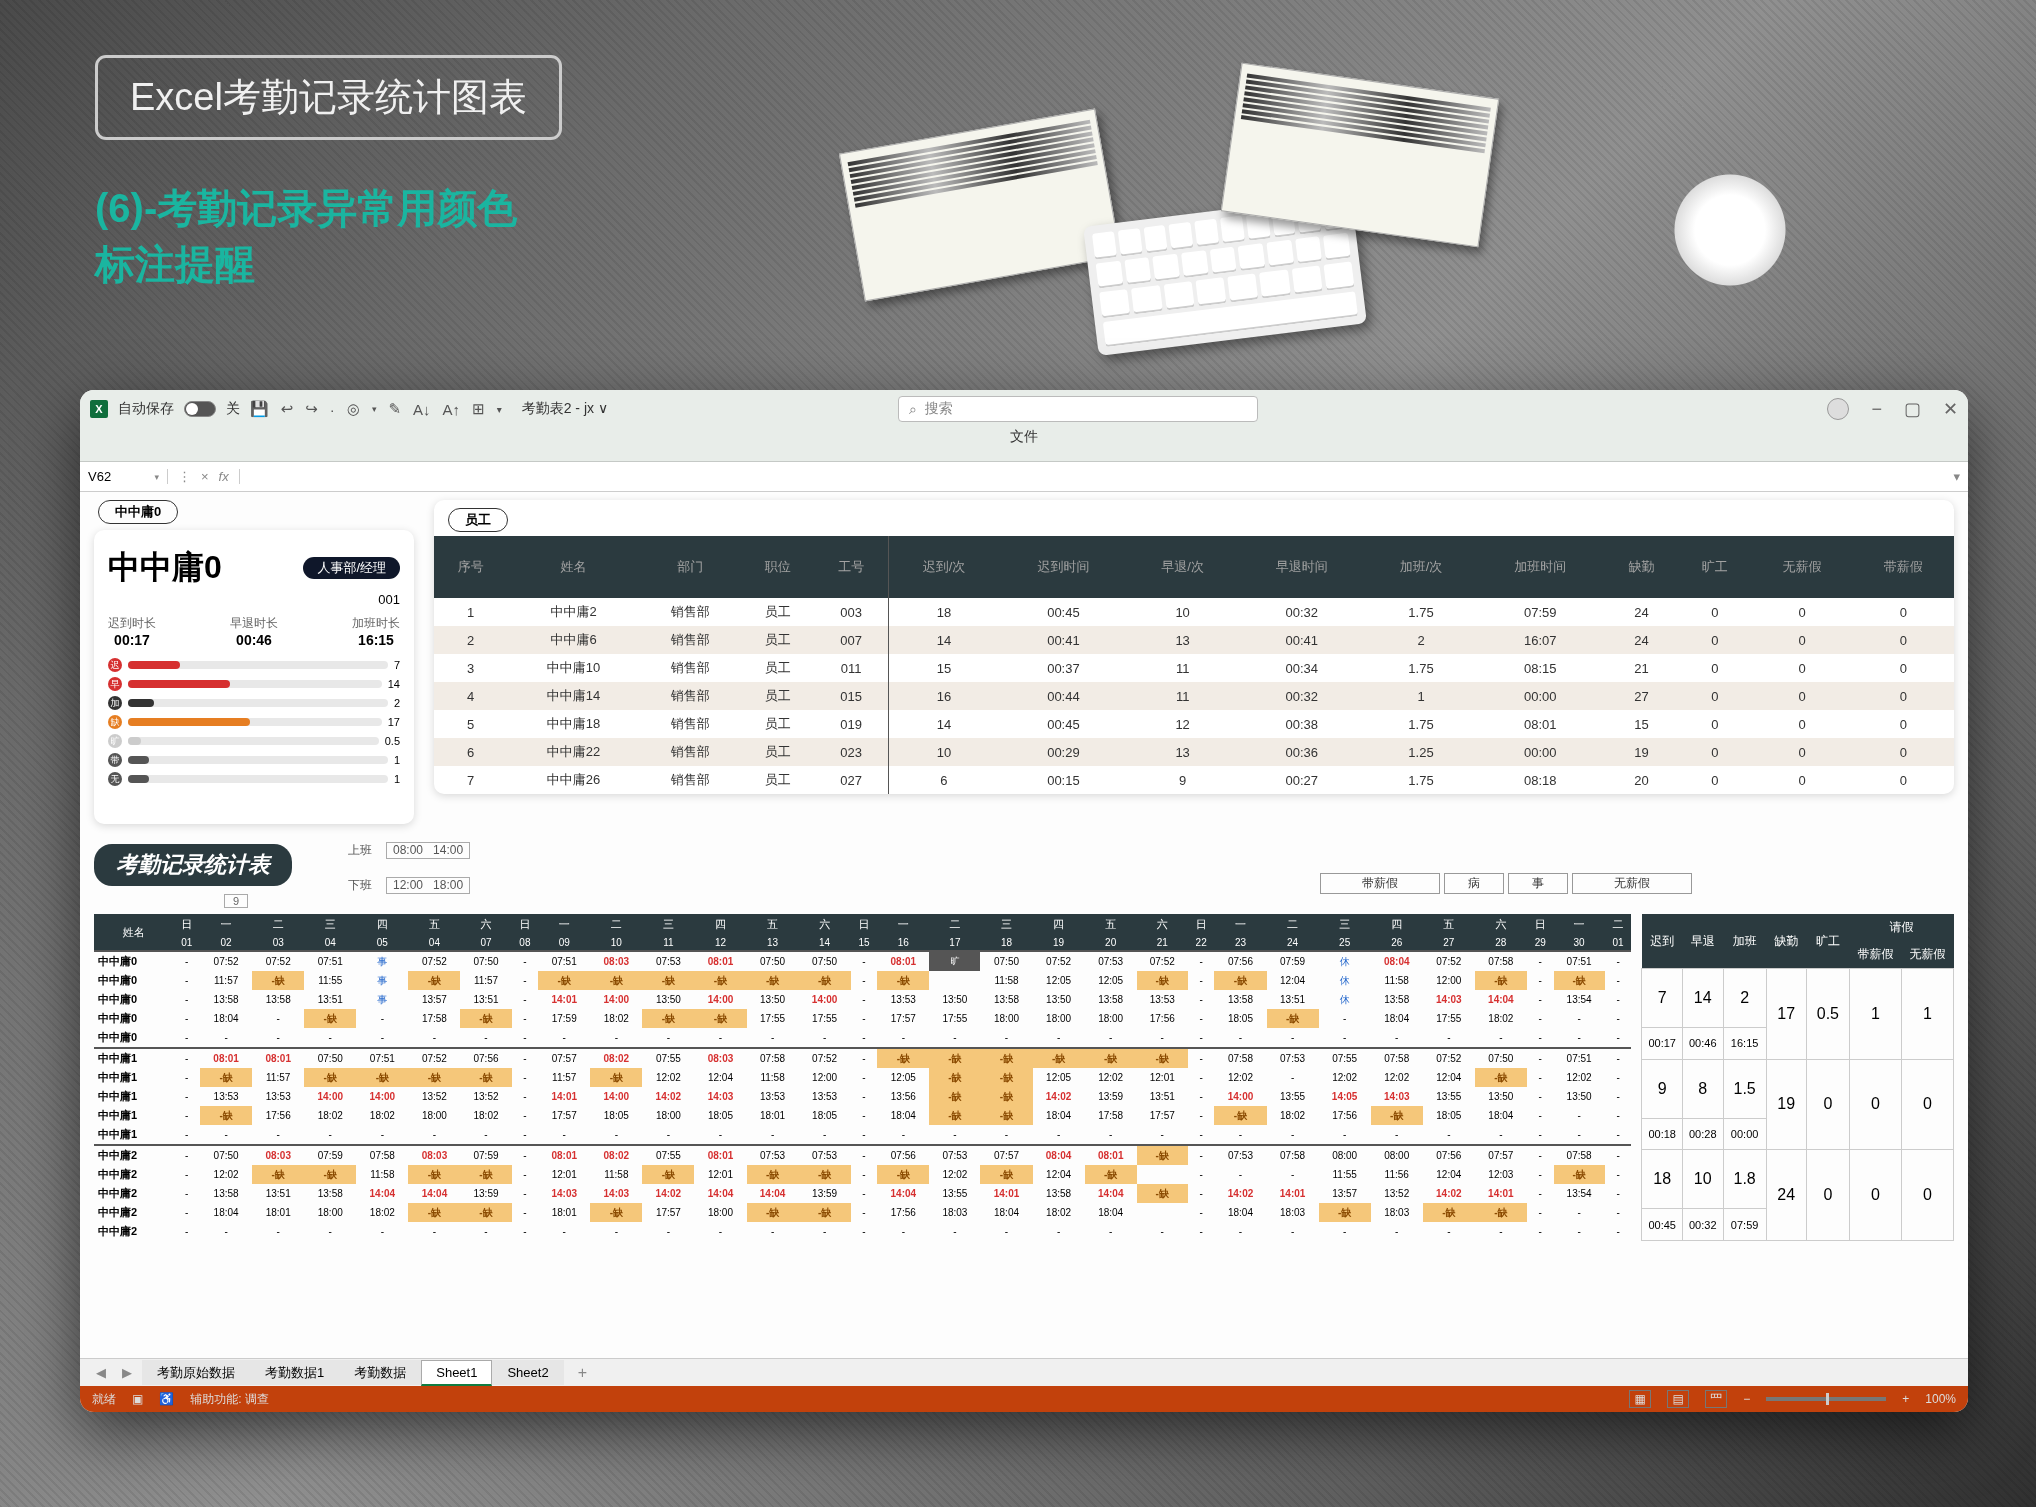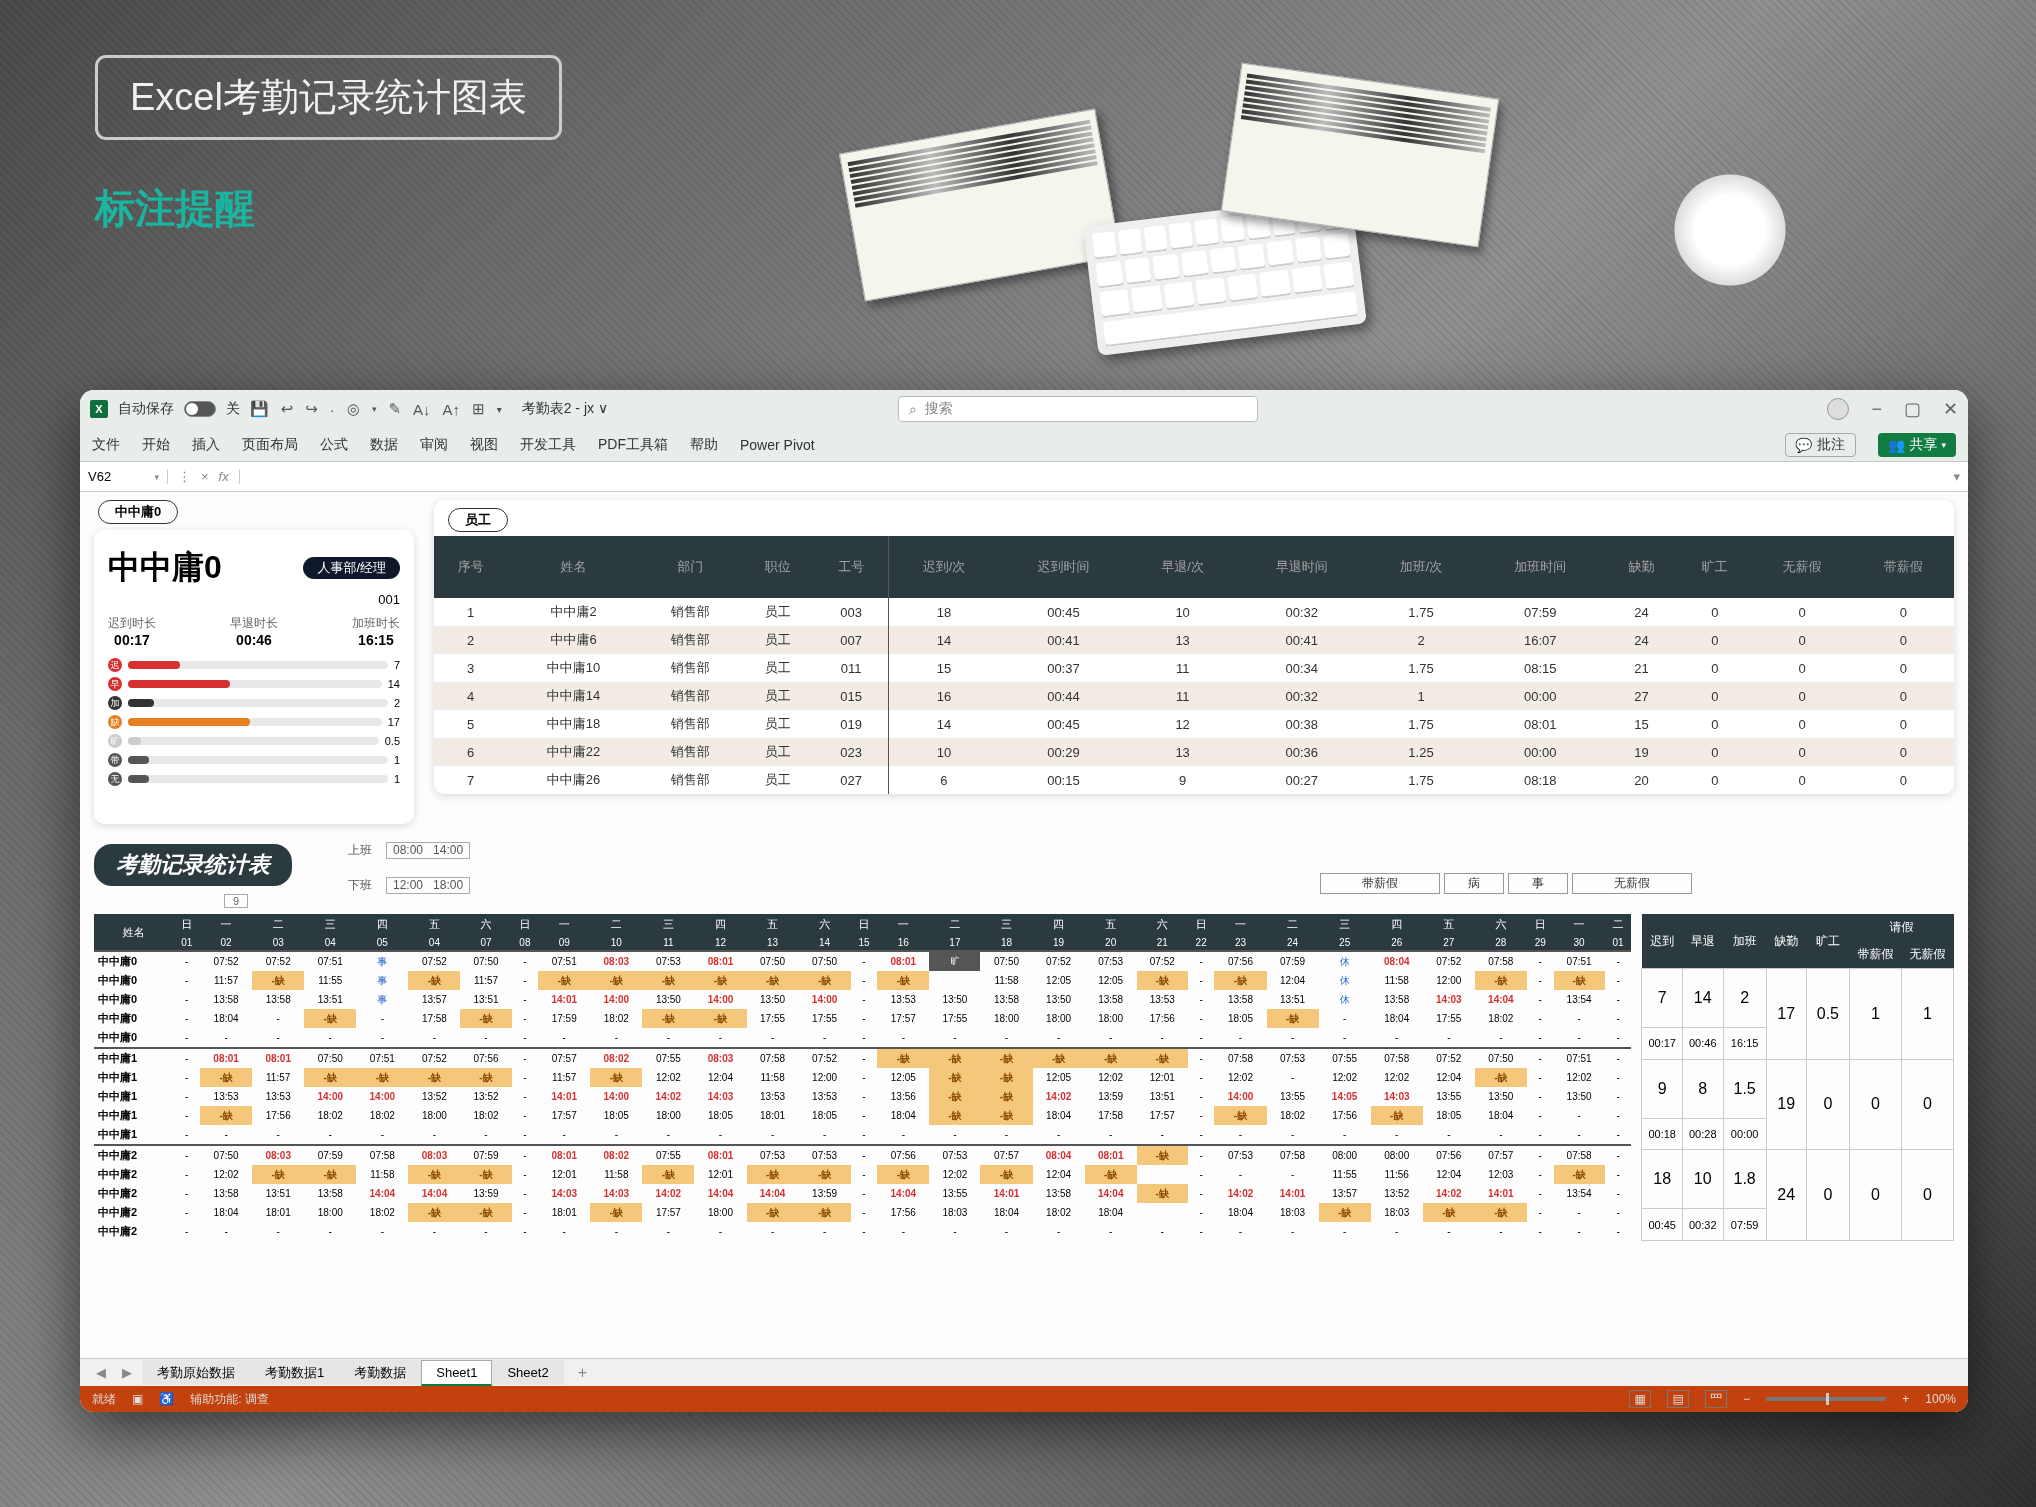--- a/index.html
+++ b/index.html
@@ -107,20 +107,21 @@
 .ribbon-tabs {
   height: 34px;
   background: #e8ede9;
   display: flex;
   align-items: center;
   padding: 0 12px;
   gap: 22px;
   font-size: 14px;
   color: #333;
   border-bottom: 1px solid #c5c9c6;
+  flex-direction: column;
 }
 .ribbon-tabs .tab { cursor:default; }
 .ribbon-tabs .spacer { flex:1; }
 .ribbon-tabs .comments { border:1px solid #aaa; border-radius:4px; padding:2px 10px; display:flex; gap:4px; align-items:center; }
 .ribbon-tabs .share { background:#107c41; color:#fff; border-radius:4px; padding:3px 10px; display:flex; gap:4px; align-items:center; }
 
 .formula-bar {
   height: 30px;
   background: #fff;
   border-bottom: 1px solid #ccc;
@@ -258,20 +259,21 @@
 .status-bar .zoom-slider { width:120px; height:4px; background:#777; position:relative; }
 .status-bar .zoom-slider::after { content:''; position:absolute; top:-4px; left:60px; width:3px; height:12px; background:#ccc; }
 </style>
 </head>
 <body>
 
 <div class="title-box">
   <span>Excel考勤记录统计图表</span>
 </div>
 <div class="subtitle">
+  <div>(6)-考勤记录异常用颜色</div>
   <div>标注提醒</div>
 </div>
 
 <div class="thumbs">
   <div class="thumb thumb1">
     <div class="bars">
         <div></div>
         <div></div>
         <div></div>
         <div></div>

